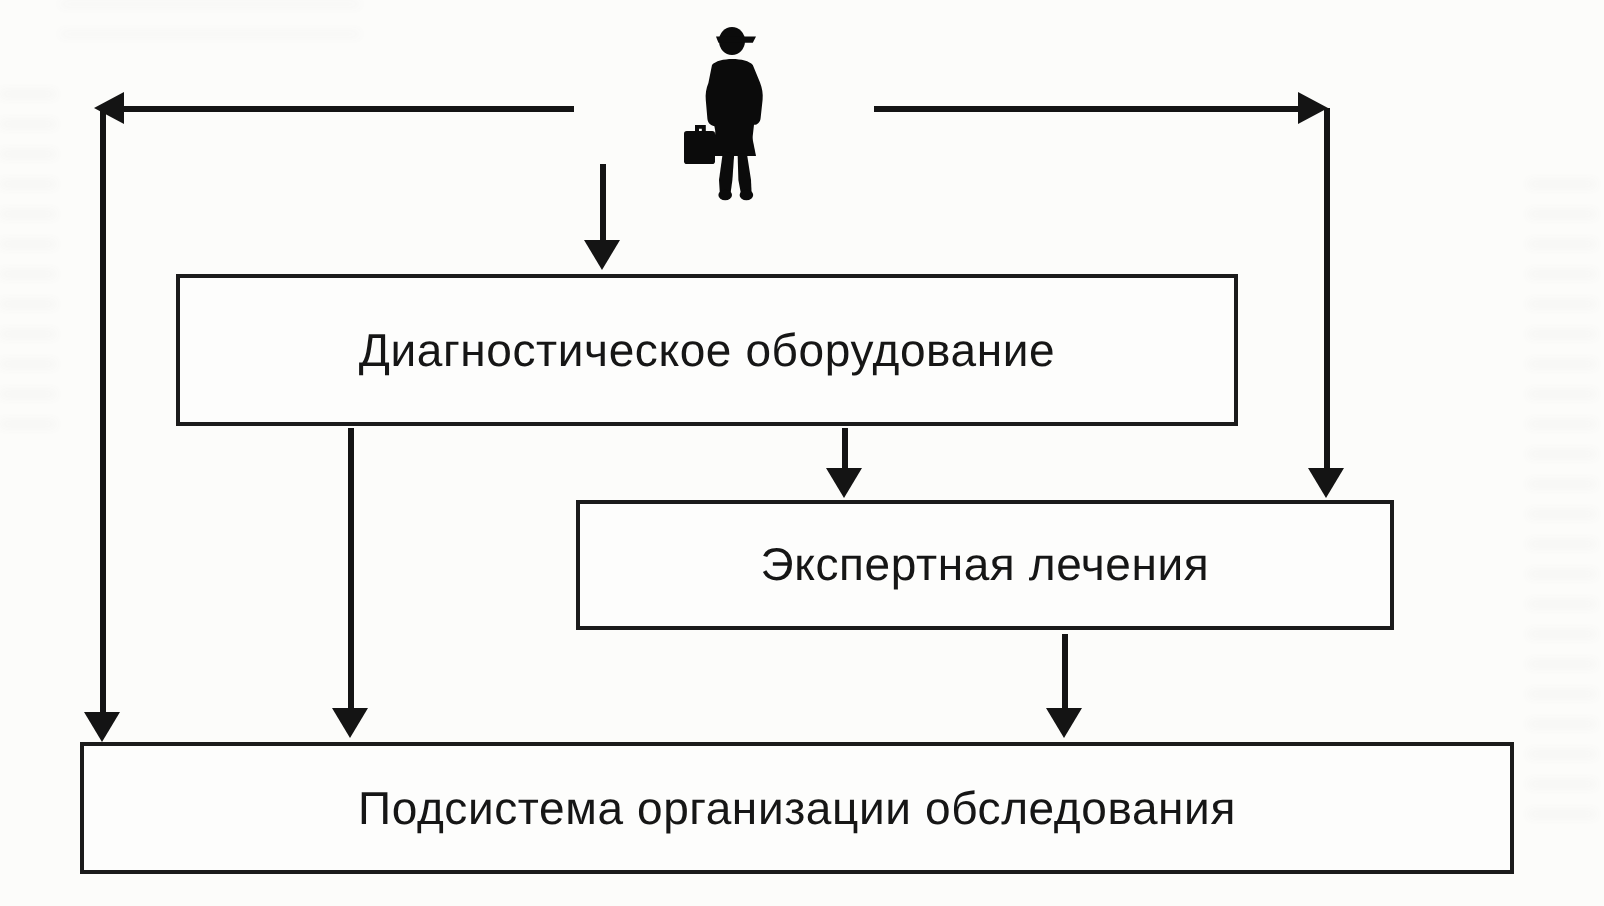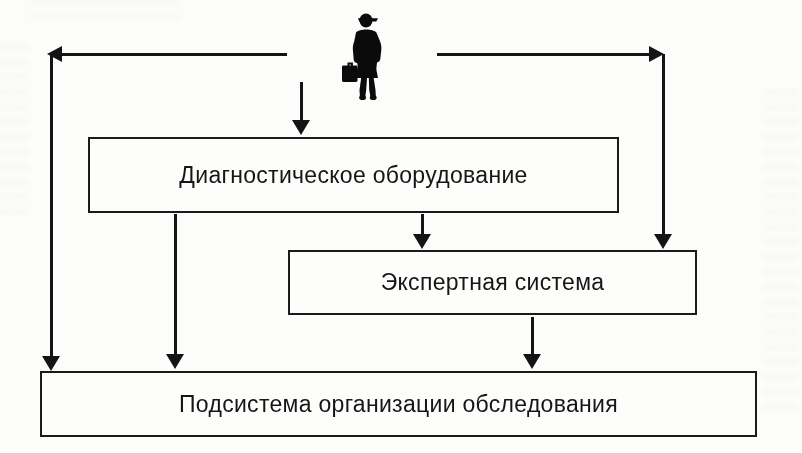--- a/index.html
+++ b/index.html
@@ -169,20 +169,20 @@
   <div class="tri tri-down tip-diag-bottom"></div>
 
   <div class="ln ln-v ln-exp-bottom"></div>
   <div class="tri tri-down tip-exp-bottom"></div>
 
   <div class="fbox box-diagnostic">
     <span>Диагностическое оборудование</span>
   </div>
 
   <div class="fbox box-expert">
-    <span>Экспертная система</span>
+    <span>Экспертная лечения</span>
   </div>
 
   <div class="fbox box-subsystem">
     <span>Подсистема организации обследования</span>
   </div>
 
 </div>
 
 </body></html>

